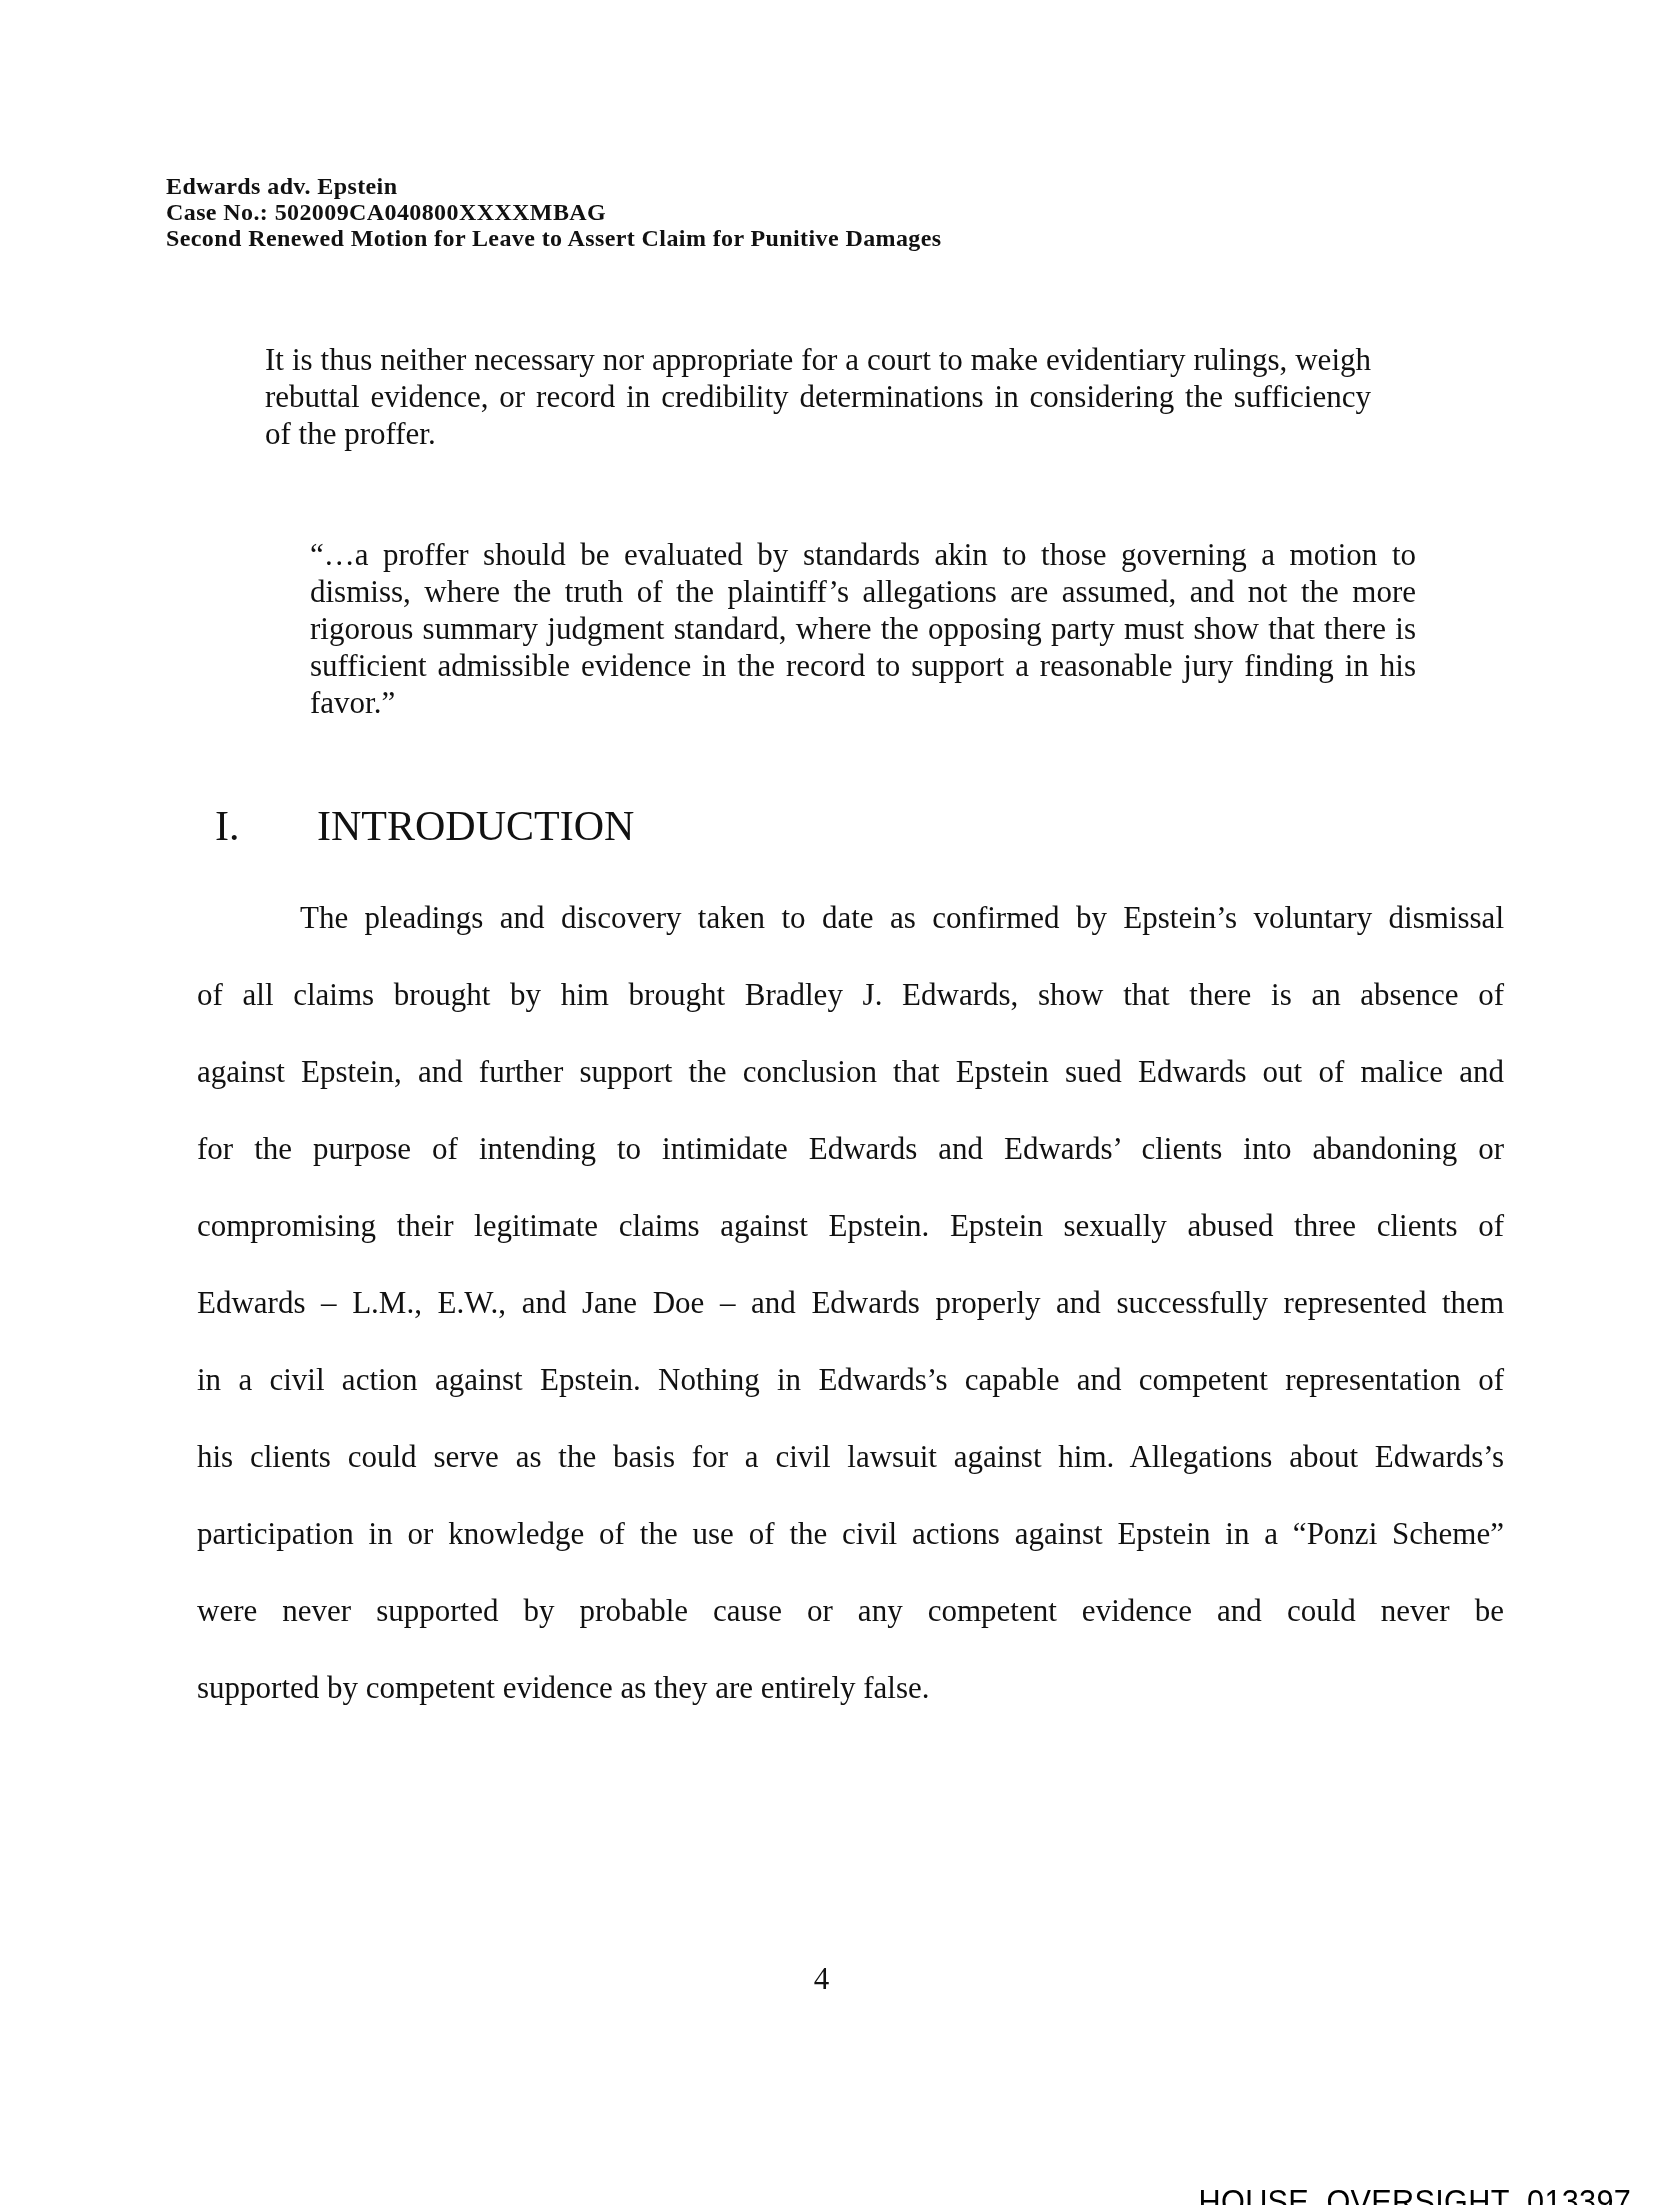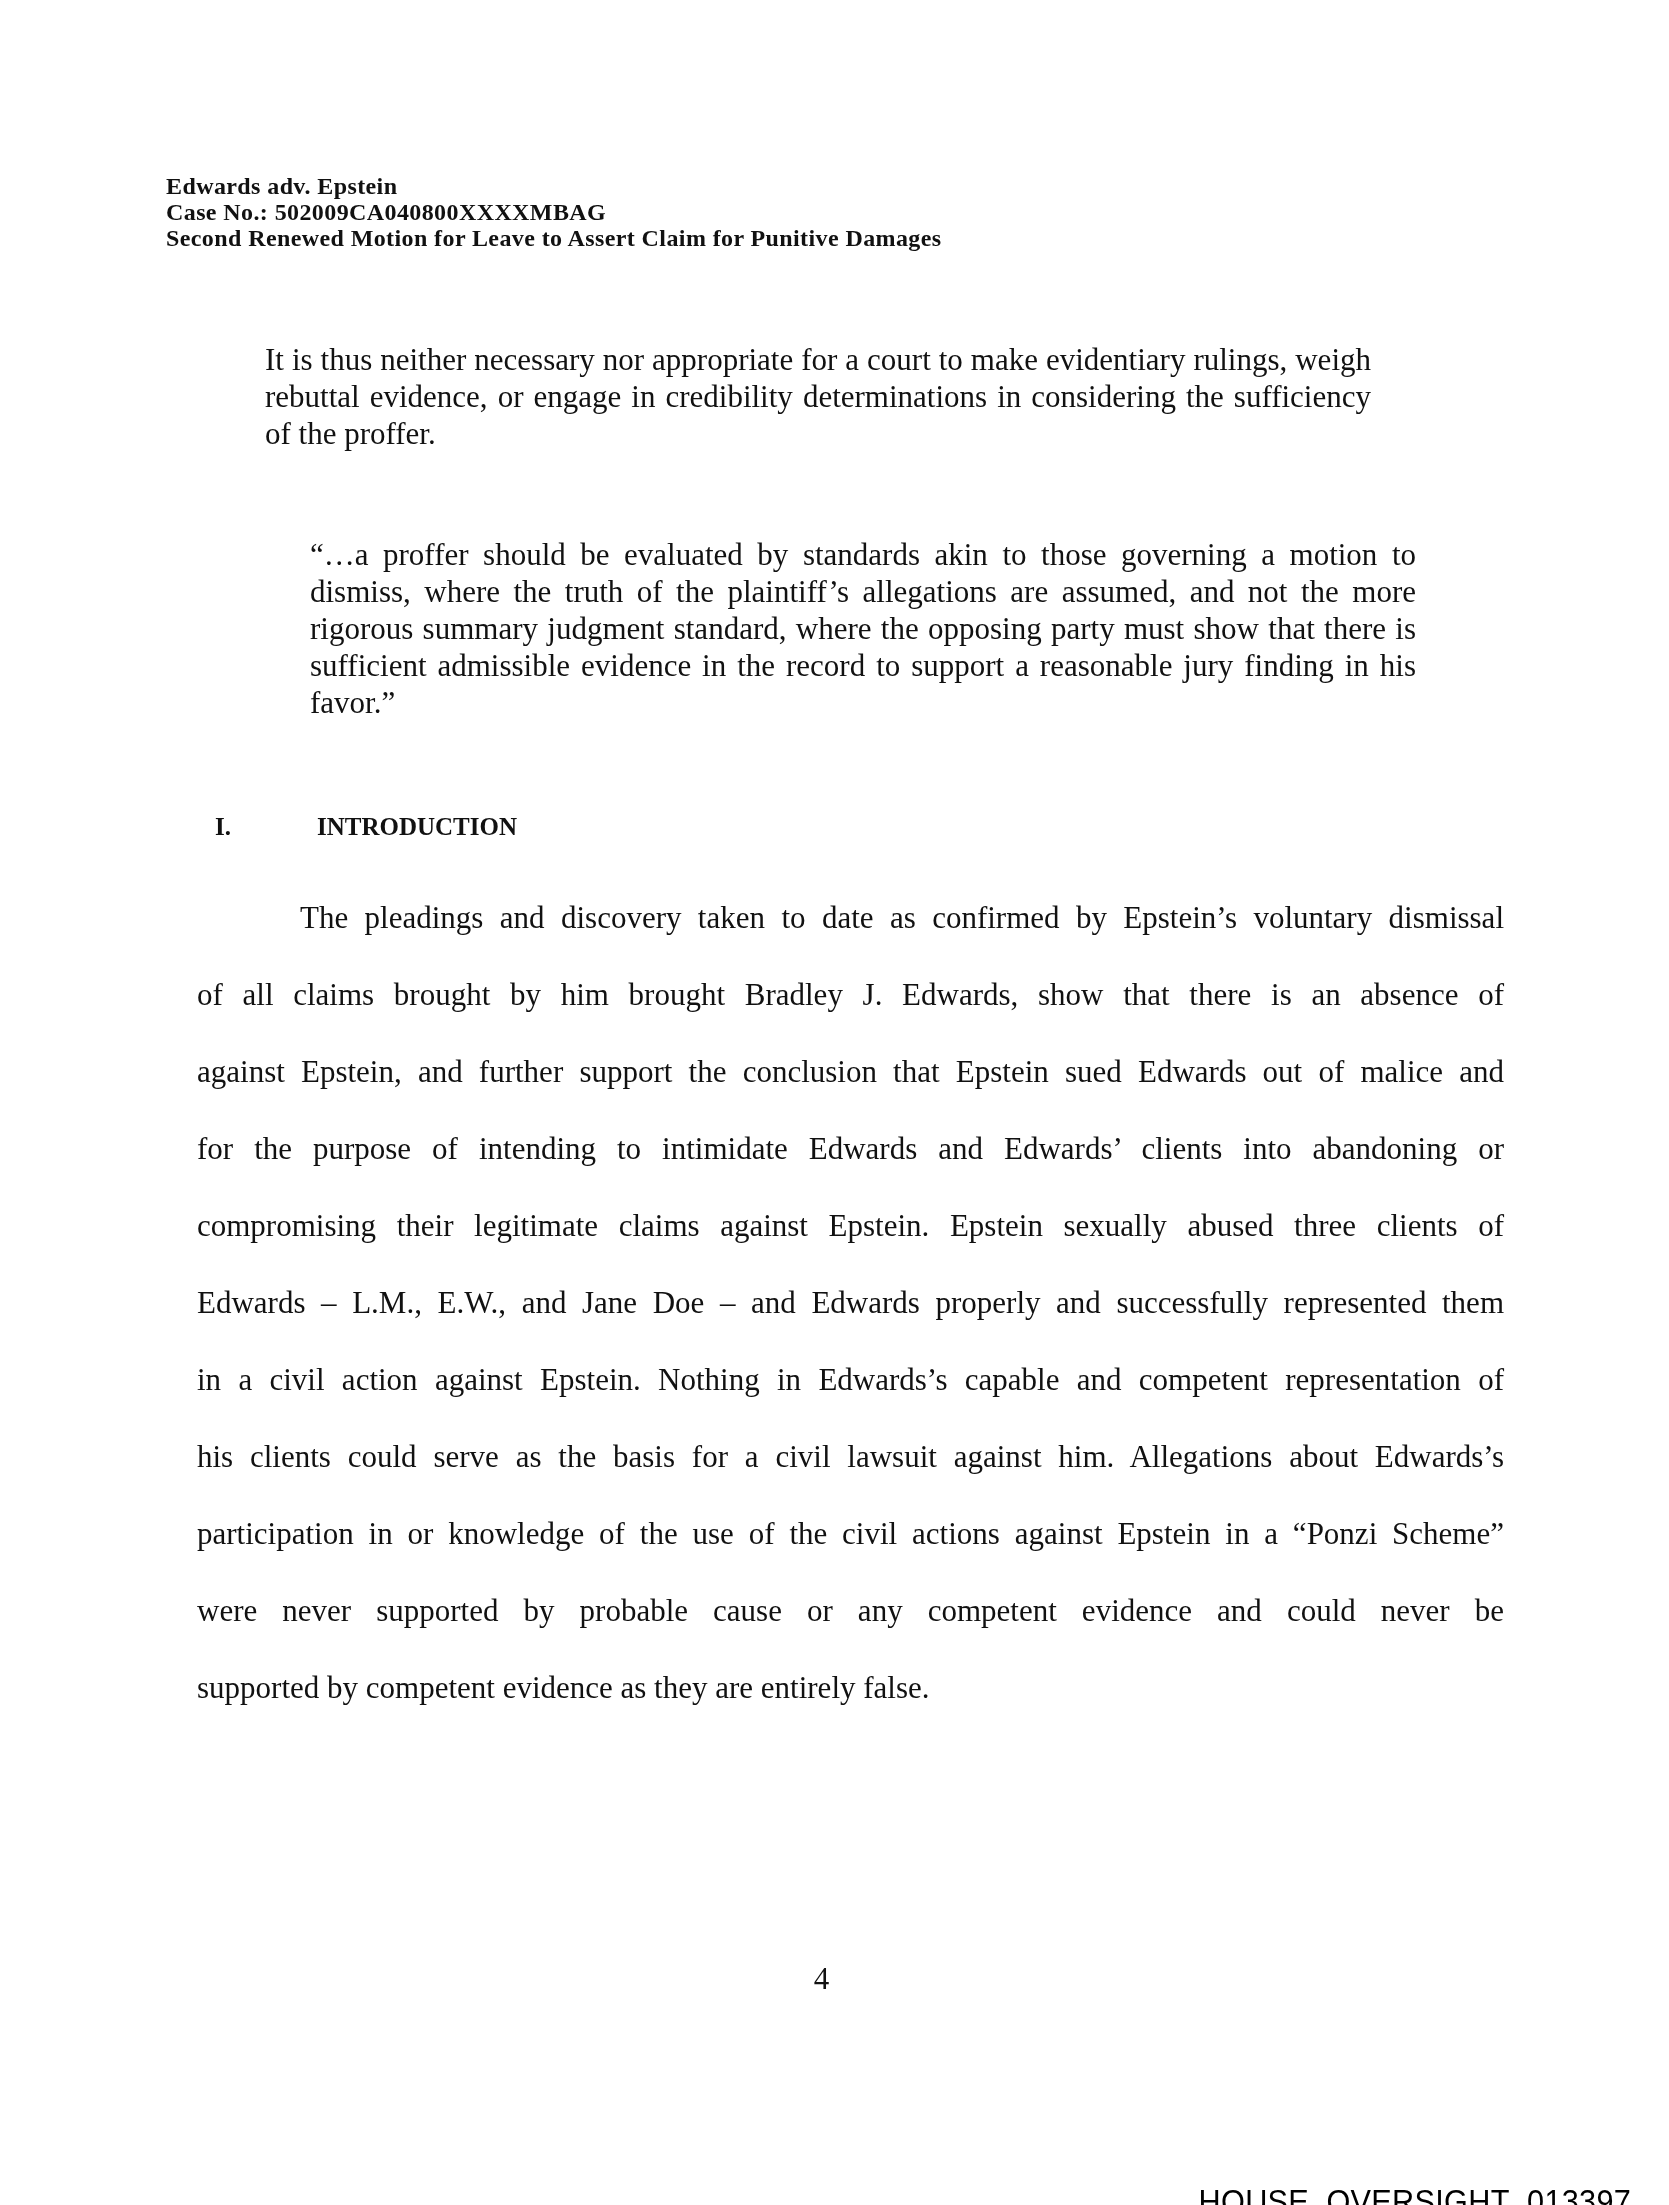--- a/index.html
+++ b/index.html
@@ -43,22 +43,22 @@
     text-align: justify;
     text-align-last: left;
   }
   .bq1 { top: 325px; }
   .bq2 { top: 520px; margin-left: 45px; }
 
   .heading {
     position: absolute;
     top: 791px;
     left: 215px;
-    font-weight: bold;
-    font-size: 25px;
+    font-weight: normal;
+    font-size: 42px;
     line-height: 39px;
     white-space: nowrap;
   }
   .heading .num { display: inline-block; width: 102px; }
 
   .body-para {
     position: absolute;
     left: 164px;
     top: 863px;
     width: 1307px;
@@ -102,21 +102,21 @@
 <body>
 
 <div class="page">
 
   <div class="caption">
     <div>Edwards adv. Epstein</div>
     <div>Case No.: 502009CA040800XXXXMBAG</div>
     <div>Second Renewed Motion for Leave to Assert Claim for Punitive Damages</div>
   </div>
 
-  <div class="block-quote bq1">It is thus neither necessary nor appropriate for a court to make evidentiary rulings, weigh rebuttal evidence, or engage in credibility determinations in considering the sufficiency of the proffer.</div>
+  <div class="block-quote bq1">It is thus neither necessary nor appropriate for a court to make evidentiary rulings, weigh rebuttal evidence, or record in credibility determinations in considering the sufficiency of the proffer.</div>
   <div class="block-quote bq2">“…a proffer should be evaluated by standards akin to those governing a motion to dismiss, where the truth of the plaintiff’s allegations are assumed, and not the more rigorous summary judgment standard, where the opposing party must show that there is sufficient admissible evidence in the record to support a reasonable jury finding in his favor.”</div>
 
   <div class="heading">
     <span class="num">I.</span><span>INTRODUCTION</span>
   </div>
 
   <div class="body-para">
     <span class="ln first">The pleadings and discovery taken to date as confirmed by Epstein’s voluntary dismissal</span>
     <span class="ln">of all claims brought by him brought Bradley J. Edwards, show that there is an absence of</span>
     <span class="ln">against Epstein, and further support the conclusion that Epstein sued Edwards out of malice and</span>

